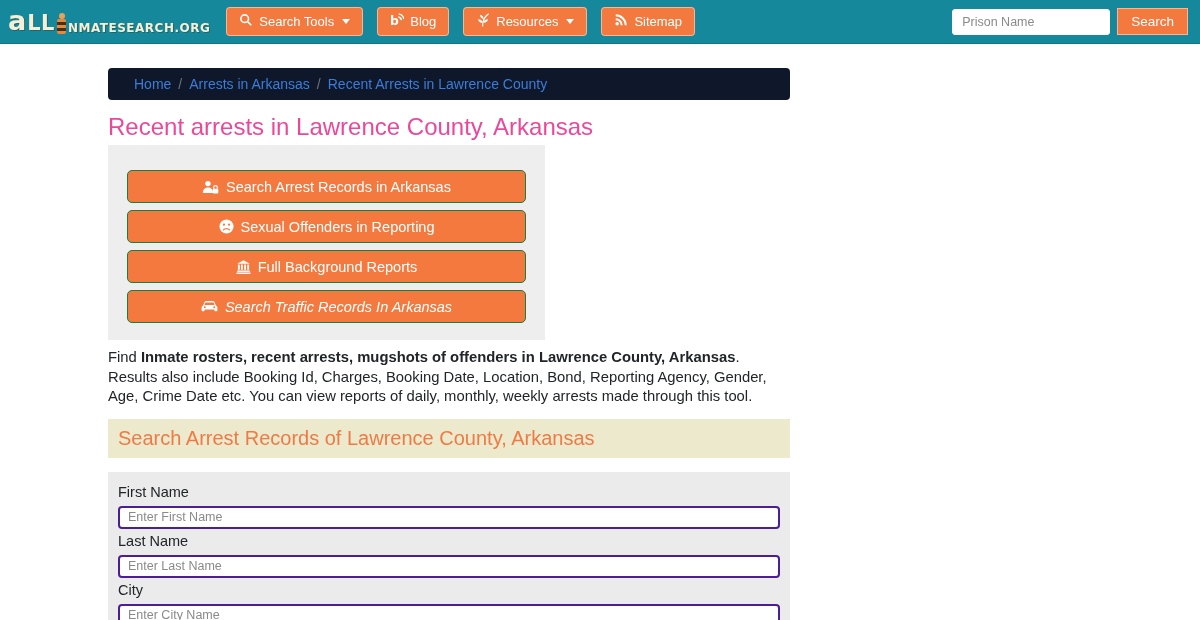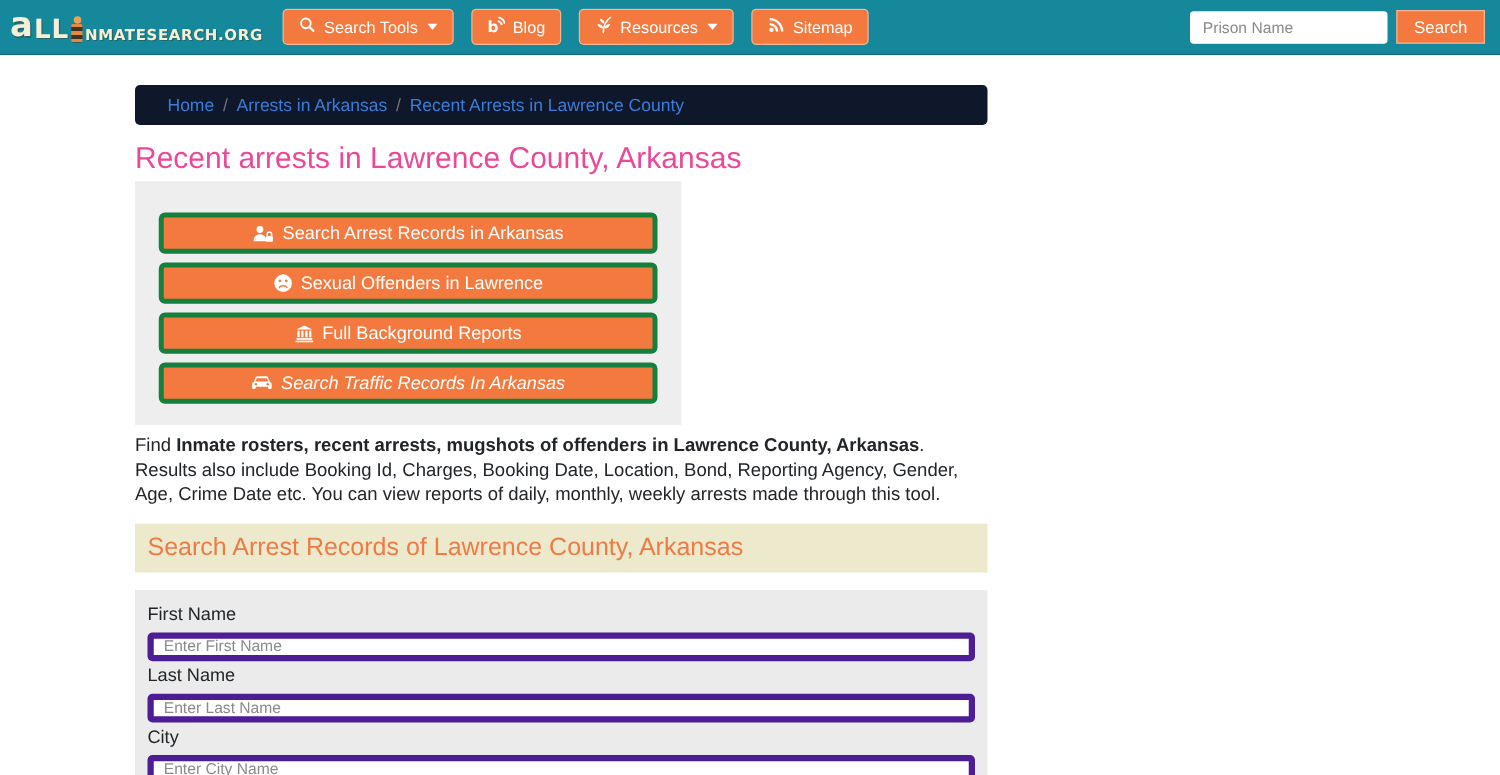--- a/index.html
+++ b/index.html
@@ -135,21 +135,21 @@
   }
   .quick-btn {
     display: flex;
     align-items: center;
     justify-content: center;
     gap: 7px;
     width: 100%;
     height: 33px;
     margin-bottom: 7px;
     background: #F4793E;
-    border: 4px solid #15803d;
+    border: 1px solid #15803d;
     border-radius: 5px;
     color: #ffffff;
     font-size: 14.5px;
     font-family: "Liberation Sans", sans-serif;
     cursor: pointer;
   }
   .quick-btn:last-child { margin-bottom: 0; font-style: italic; }
   .quick-btn .qicon { display: inline-flex; align-items: center; }
 
   .intro {
@@ -186,21 +186,21 @@
   .form-label {
     display: block;
     font-size: 14.5px;
     color: #212529;
     margin: 4px 0 6px 0;
   }
   .form-input {
     display: block;
     width: 100%;
     height: 23px;
-    border: 5px solid #4c1d95;
+    border: 2px solid #4c1d95;
     border-radius: 4px;
     padding: 0 8px;
     font-size: 12.5px;
     font-family: "Liberation Sans", sans-serif;
     color: #495057;
     background: #ffffff;
     outline: none;
     margin-bottom: 4px;
   }
   .form-input::placeholder { color: #8a8a8a; }
@@ -297,21 +297,21 @@
 
     <button class="quick-btn">
       <span class="qicon">
         <svg viewBox="0 0 16 16" width="15" height="15">
             <circle cx="8" cy="8" r="7.5" fill="#fff"></circle>
             <circle cx="5.3" cy="6" r="1.15" fill="#F4793E"></circle>
             <circle cx="10.7" cy="6" r="1.15" fill="#F4793E"></circle>
             <path d="M4.8 11.6 C6 9.7 10 9.7 11.2 11.6" stroke="#F4793E" stroke-width="1.3" fill="none" stroke-linecap="round"></path>
           </svg>
       </span>
-      <span>Sexual Offenders in Lawrence</span>
+      <span>Sexual Offenders in Reporting</span>
     </button>
 
     <button class="quick-btn">
       <span class="qicon">
         <svg viewBox="0 0 16 16" width="15" height="14">
             <path d="M8 0.4 L15.2 4.2 H0.8 Z" fill="#fff"></path>
             <rect x="1.6" y="5.2" width="2.1" height="6" fill="#fff"></rect>
             <rect x="5.1" y="5.2" width="2.1" height="6" fill="#fff"></rect>
             <rect x="8.8" y="5.2" width="2.1" height="6" fill="#fff"></rect>
             <rect x="12.3" y="5.2" width="2.1" height="6" fill="#fff"></rect>

